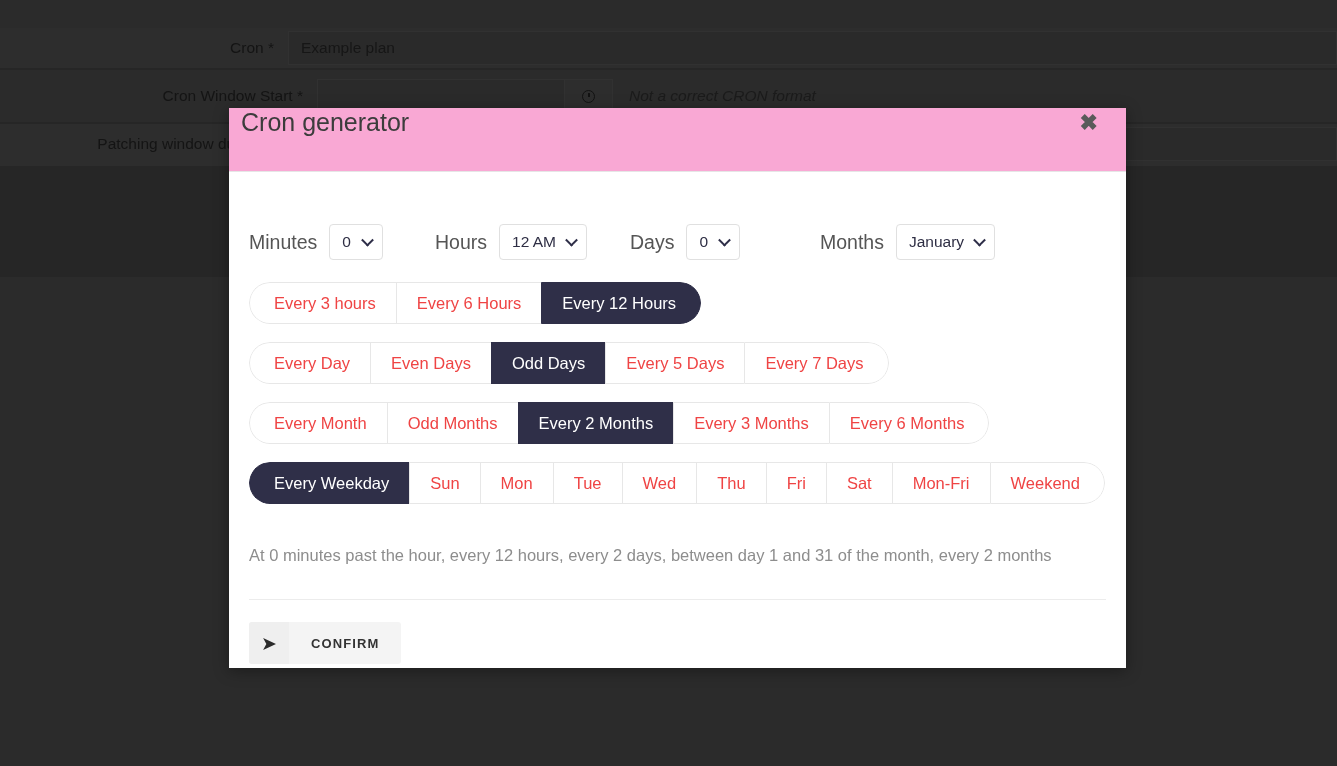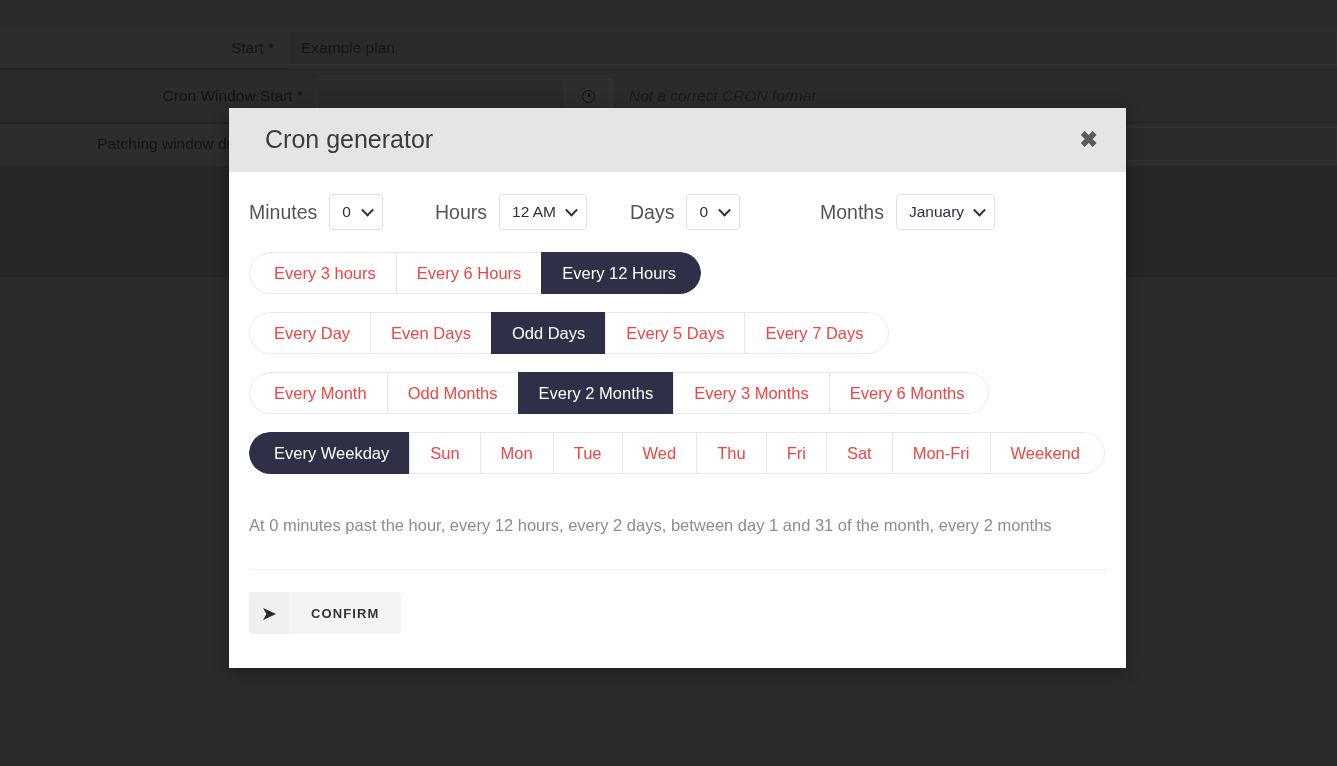--- a/index.html
+++ b/index.html
@@ -108,25 +108,25 @@
     top: 108px;
     width: 897px;
     height: 560px;
     background: #ffffff;
     box-shadow: 0 3px 14px rgba(0,0,0,0.35);
     display: flex;
     flex-direction: column;
   }
   .modal-header {
     height: 64px;
-    background: #e5e5e5;
+    background: #f9a8d4;
     border-bottom: 1px solid #e6e6e6;
     display: flex;
-    align-items: center;
-    padding: 0 20px 0 36px;
+    align-items: flex-start;
+    padding: 0 20px 0 12px;
     flex: none;
   }
   .modal-title {
     font-size: 25px;
     color: #3c3c3c;
     font-weight: normal;
     margin: 0;
     flex: 1;
   }
   .modal-close {
@@ -142,20 +142,21 @@
   }
   .modal-body {
     padding: 22px 20px 0 20px;
     flex: 1;
   }
 
   
   .selects-row {
     display: flex;
     margin-bottom: 22px;
+    margin-top: 30px;
   }
   .select-group {
     display: flex;
     align-items: center;
   }
   .g-minutes { width: 186px; }
   .g-hours   { width: 195px; }
   .g-days    { width: 190px; }
   .g-months  { width: 200px; }
   .select-label {
@@ -280,21 +281,21 @@
   <div class="backdrop-band band-top"></div>
   <div class="backdrop-band band-row1"></div>
   <div class="backdrop-band band-row2"></div>
   <div class="backdrop-band band-row3"></div>
   <div class="backdrop-band band-lower"></div>
 </div>
 
 <div class="bg-form">
 
   <div class="bg-field-row" style="top:31px;">
-    <div class="bg-label">Start *</div>
+    <div class="bg-label">Cron *</div>
     <div class="bg-input name-input">Example plan</div>
   </div>
 
   <div class="bg-field-row" style="top:79px;margin-left:29px;">
     <div class="bg-label">Cron Window Start *</div>
     <div class="bg-input cron-input"></div>
     <div class="clock-btn">
       <span class="clock-glyph"></span>
     </div>
     <div class="bg-error">Not a correct CRON format</div>

